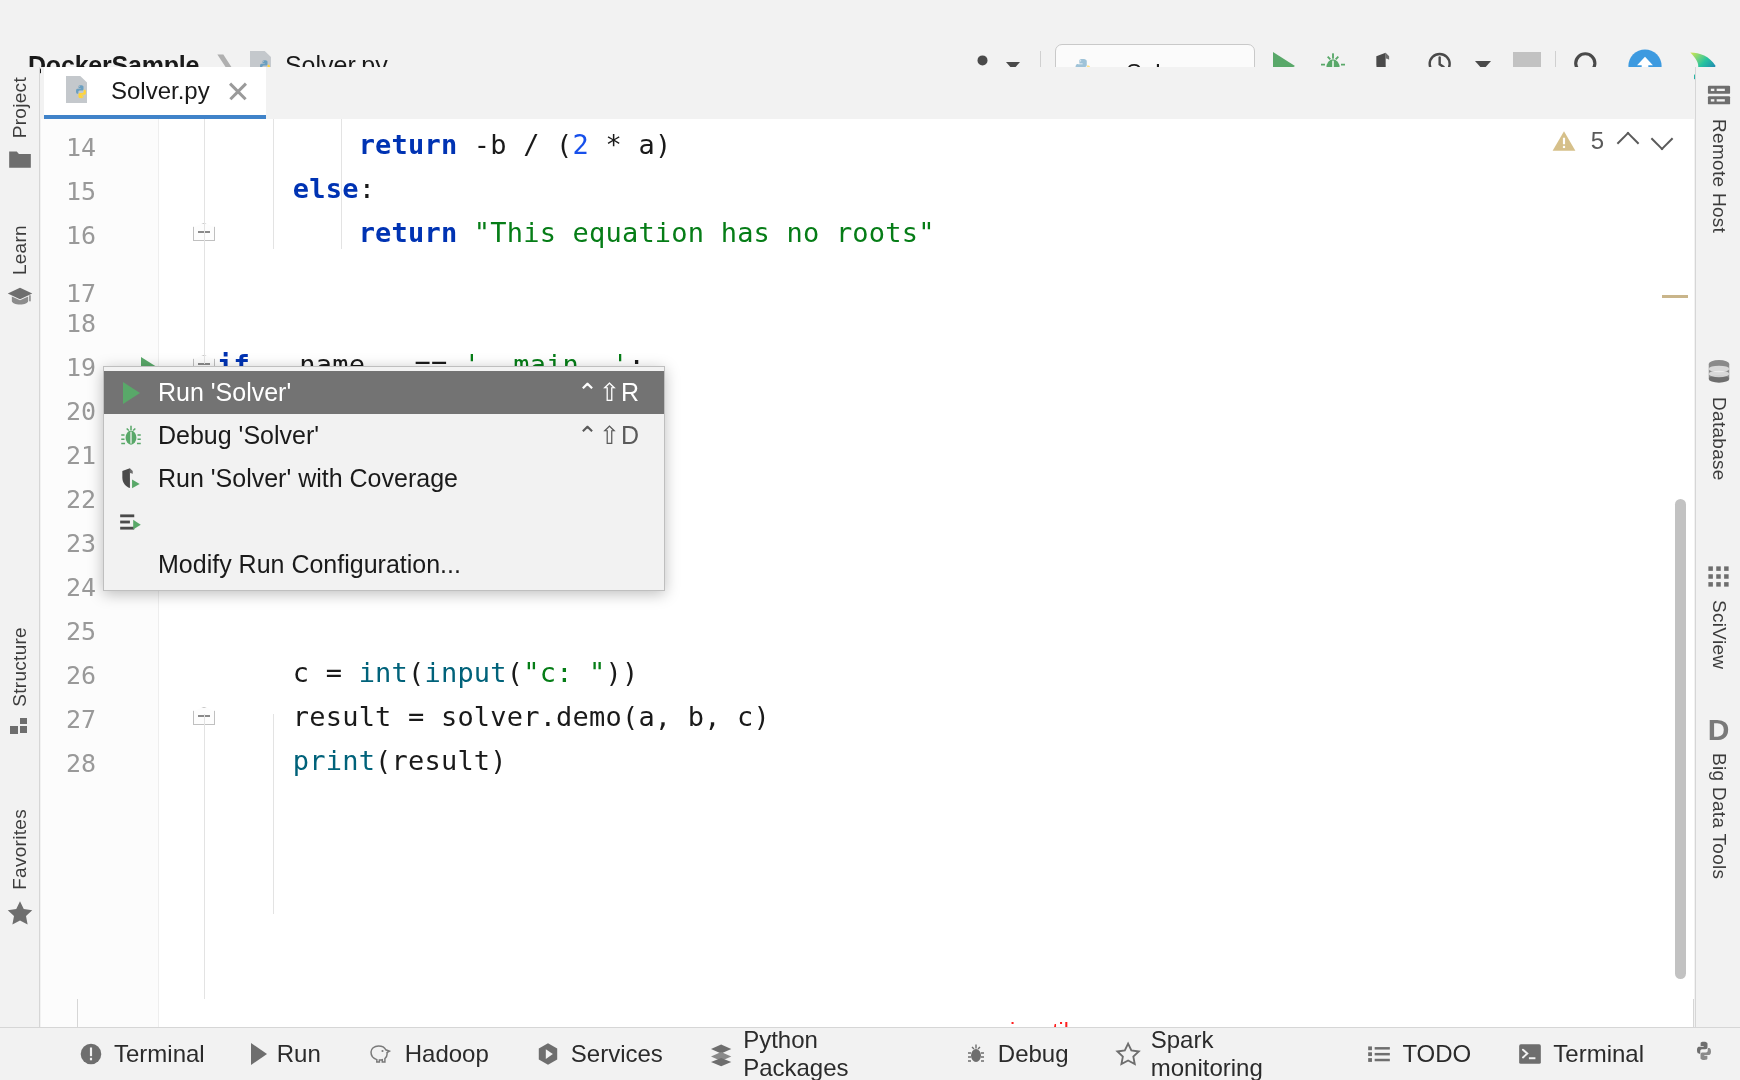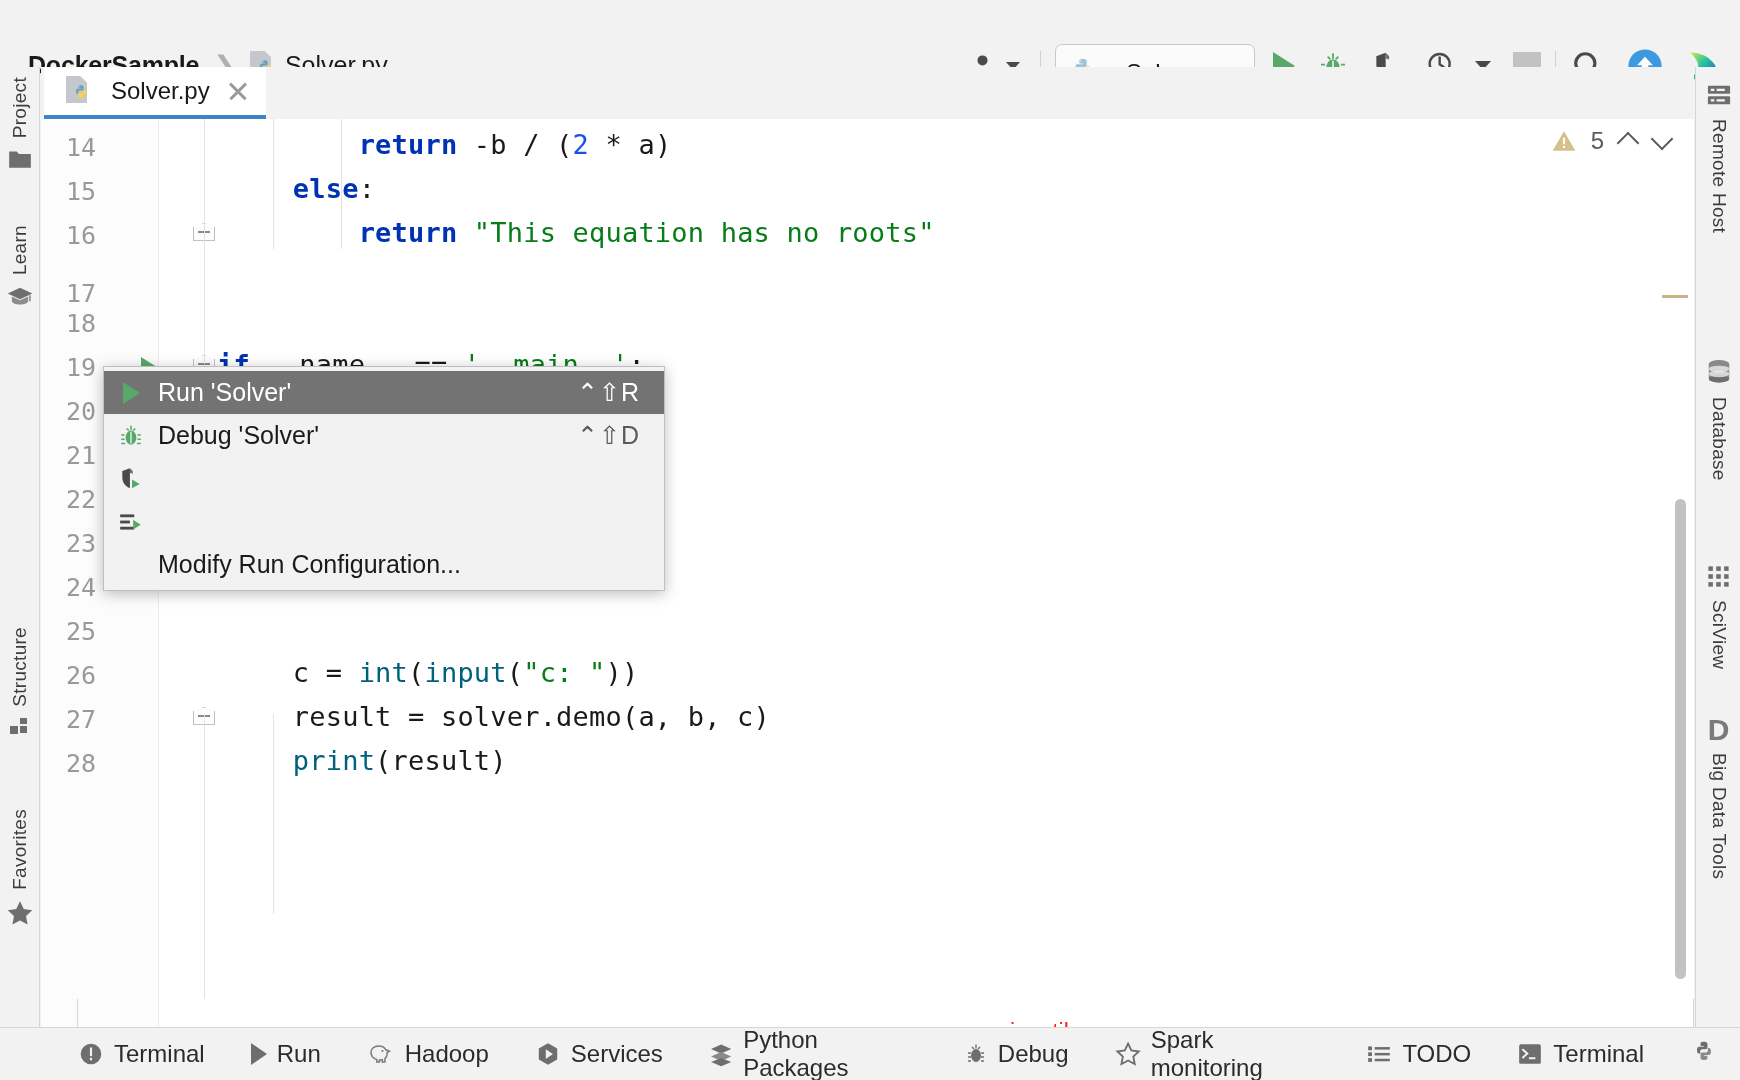--- a/index.html
+++ b/index.html
@@ -485,20 +485,21 @@
     </div>
 
     <div class="mi">
       <span class="mi-icon">
         <svg width="26" height="26" viewBox="0 0 24 24">
           <path d="M11 2L4 4.6v6.2c0 4.6 3 8.2 7 9.6V2z" fill="#4a4a4a"></path>
           <path d="M11 2v4.4c1.6.3 2.6.9 2.6.9V4.6z" fill="#6e6e6e"></path>
           <path d="M13 12.5l7 4-7 4z" fill="#59a869"></path>
         </svg>
       </span>
+      <span class="mi-label">Run 'Solver' with Coverage</span>
       <span class="mi-key"></span>
     </div>
 
 
     <div class="mi">
       <span class="mi-icon">
         <svg width="26" height="26" viewBox="0 0 24 24">
           <rect x="2" y="5" width="13" height="2.6" fill="#4a4a4a"></rect>
           <rect x="2" y="10.7" width="9" height="2.6" fill="#4a4a4a"></rect>
           <rect x="2" y="16.4" width="13" height="2.6" fill="#4a4a4a"></rect>

